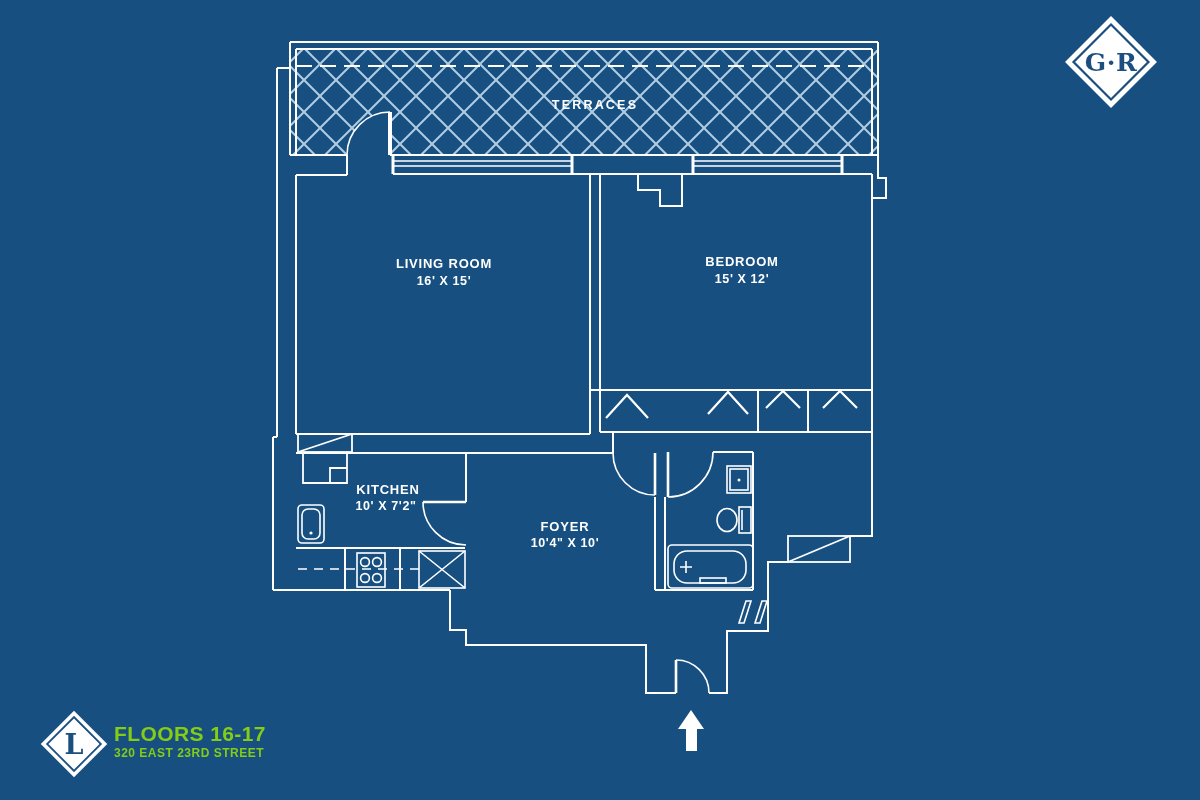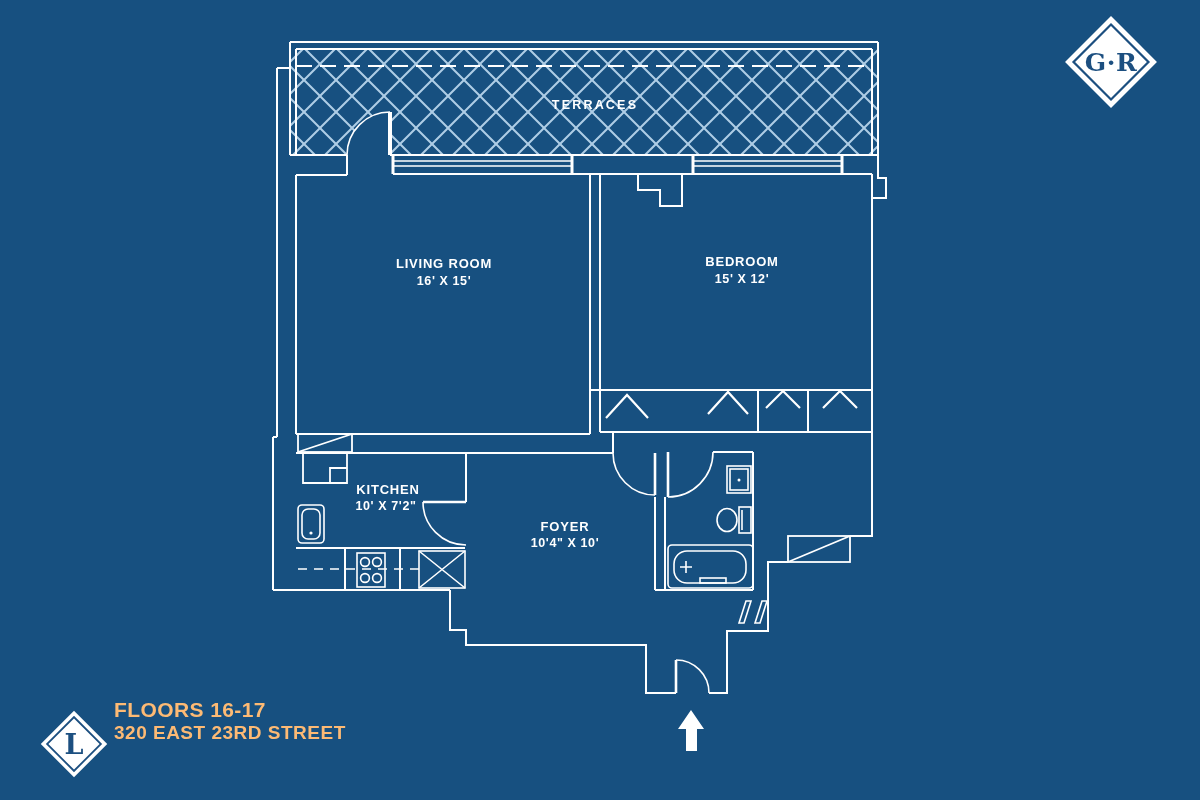--- a/index.html
+++ b/index.html
@@ -12,23 +12,23 @@
   }
   svg text{
     font-family:"Liberation Sans",sans-serif;
     font-weight:bold;
     fill:#ffffff;
   }
   .room-name{font-size:13px;letter-spacing:.8px;}
   .room-dims{font-size:12.5px;letter-spacing:.6px;}
   .terrace-name{font-size:12.5px;letter-spacing:2.2px;}
   .mono-text{font-family:"DejaVu Serif","Liberation Serif",serif;font-weight:bold;fill:#1c4f80;}
-  .footer-block{position:absolute;left:114px;top:698px;color:#fdba74;}
+  .footer-block{position:absolute;left:114px;top:722px;color:#84cc16;}
   .footer-title{font-size:21px;font-weight:bold;letter-spacing:.4px;line-height:1.15;}
-  .footer-sub{font-size:19px;font-weight:bold;letter-spacing:.5px;line-height:1.2;}
+  .footer-sub{font-size:12px;font-weight:bold;letter-spacing:.5px;line-height:1.2;}
 </style>
 </head>
 <body>
 
 <div class="canvas">
 
   <svg width="1200" height="800" viewBox="0 0 1200 800">
     <defs>
       <pattern id="hatch" width="32" height="32" patternUnits="userSpaceOnUse">
         <path d="M-8,8 L8,-8 M0,32 L32,0 M24,40 L40,24" stroke="#aecde5" stroke-width="2" fill="none"></path>

